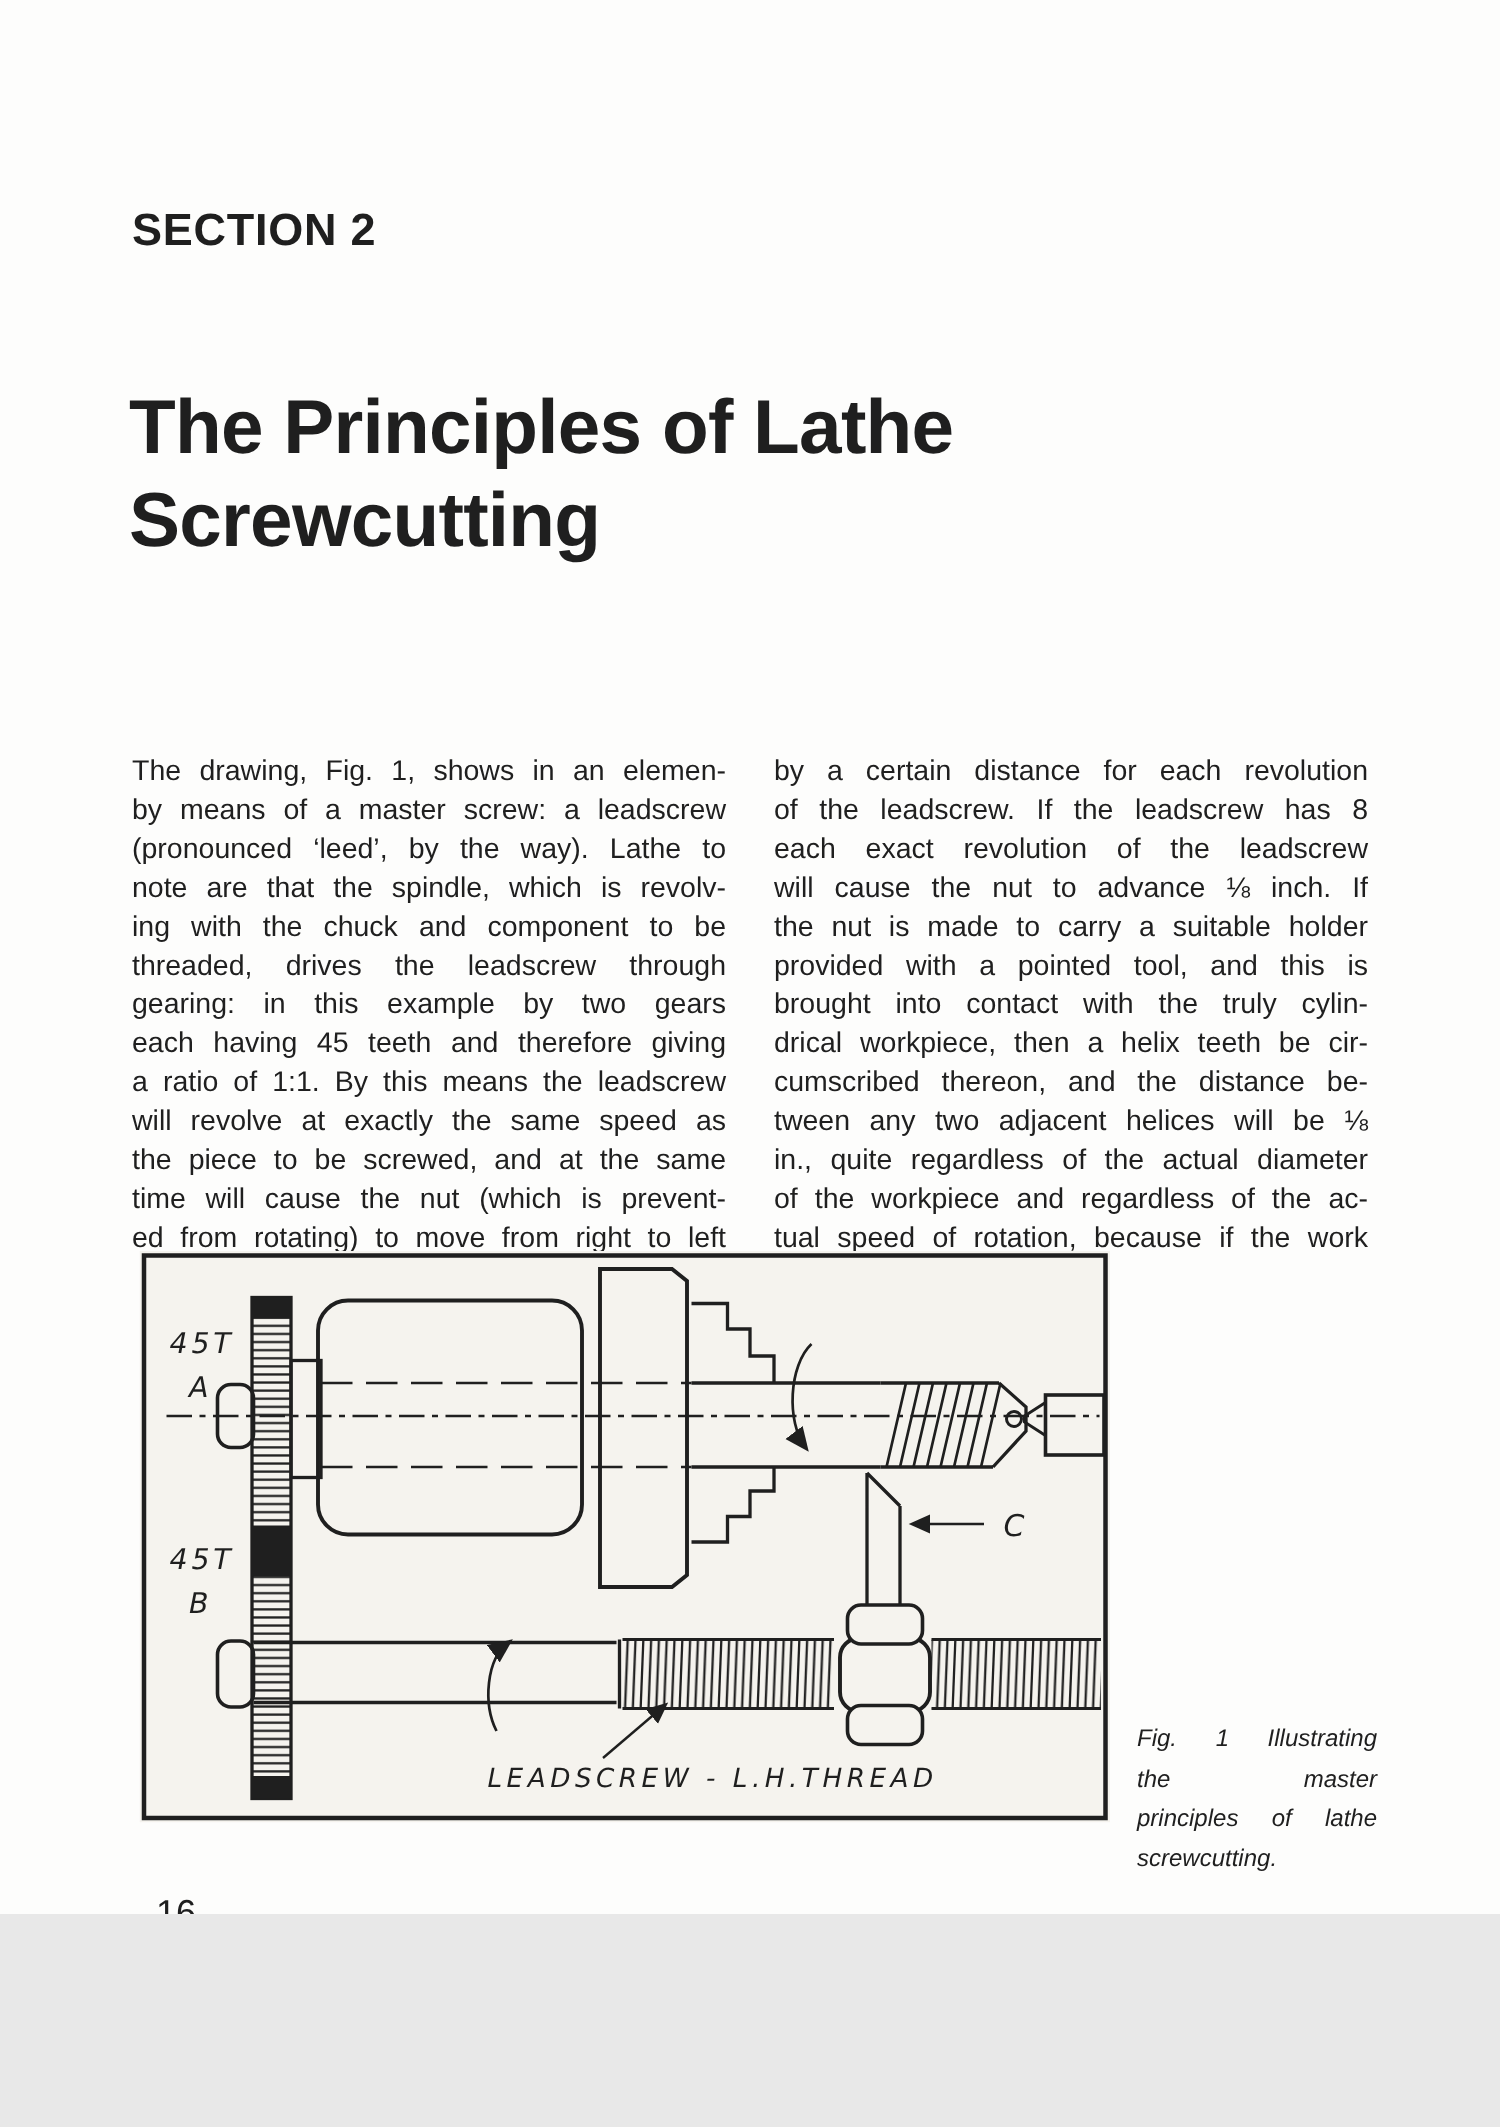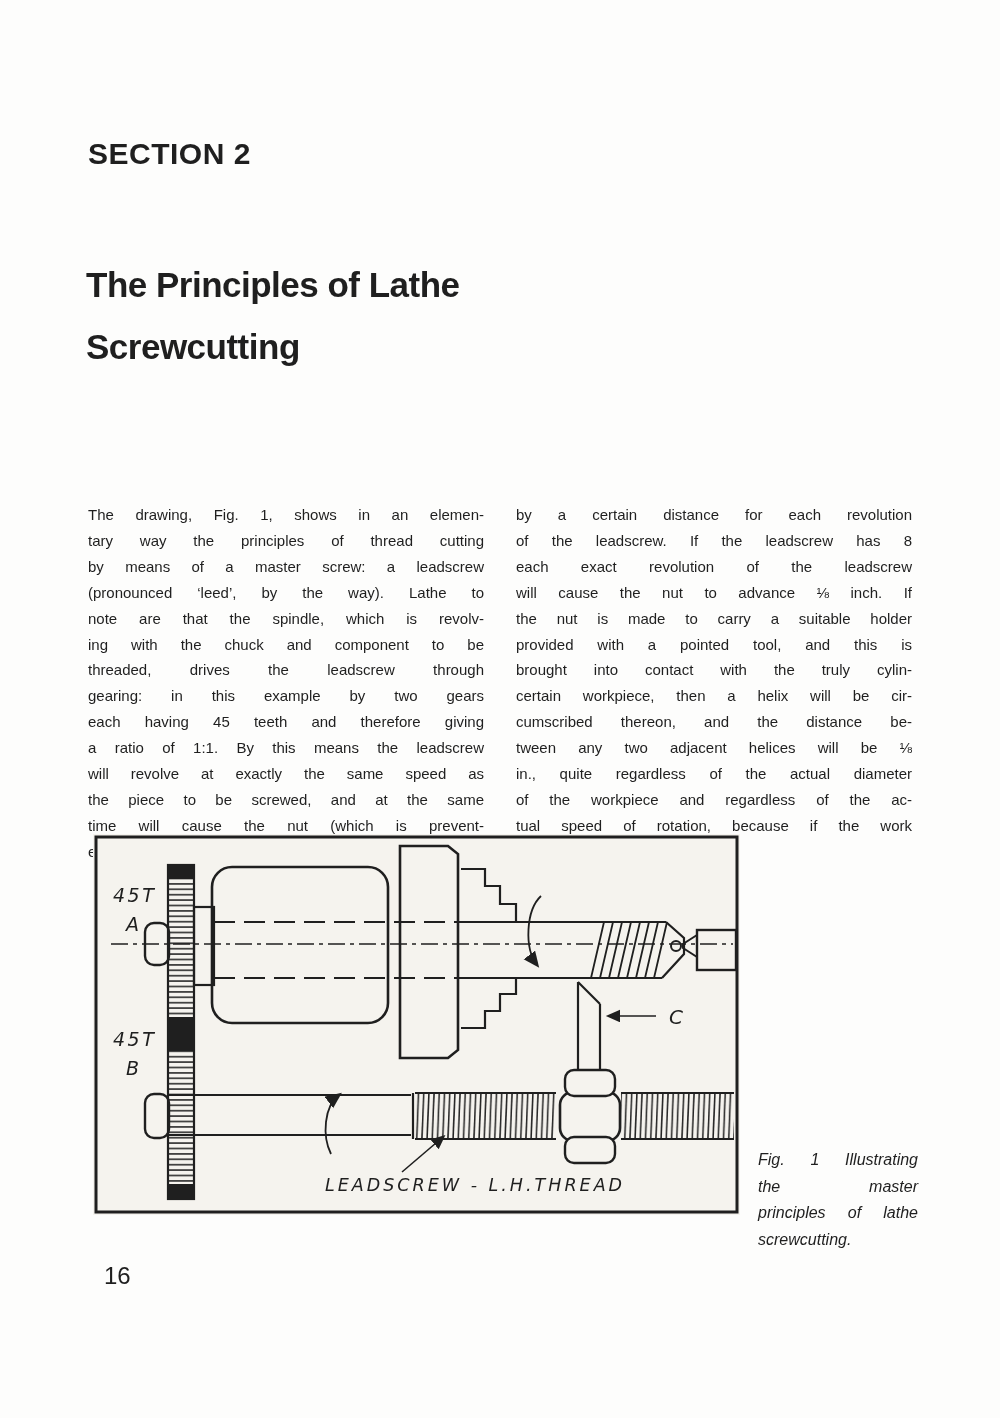--- a/index.html
+++ b/index.html
@@ -4,40 +4,40 @@
 <style>
   :root{
     --ink:#1f1f1f;
     --fig-bg:#f5f3ee;
     --page-bg:#fdfdfc;
   }
   html,body{margin:0;padding:0;}
   body{background:#e8e8e8;}
   .page{
     position:relative;
-    width:1000px;height:1418px;
+    width:1000px;height:1276px;
     margin:0 auto;
     background:var(--page-bg);
     color:var(--ink);
     font-family:"Liberation Sans", sans-serif;
     overflow:hidden;
   }
   .section-label{
     position:absolute;left:88px;top:137px;
     font-size:30px;font-weight:bold;letter-spacing:0.5px;
   }
   .title{
     position:absolute;left:86px;top:254px;
-    font-size:35px;font-weight:bold;line-height:62px;letter-spacing:-0.5px;
+    font-size:51px;font-weight:bold;line-height:62px;letter-spacing:-0.5px;
   }
   .columns{
     position:absolute;left:88px;top:502px;width:824px;
     display:flex;gap:32px;
   }
-  .col{width:396px;font-size:15px;line-height:25.9px;}
+  .col{width:396px;font-size:19px;line-height:25.9px;}
   .tline{white-space:normal;}
   .just{text-align:justify;text-align-last:justify;}
   .figure-wrap{
     position:absolute;left:93px;top:834px;width:647px;height:381px;
   }
   .figure-wrap svg{display:block;width:647px;height:381px;}
   .caption{
     position:absolute;left:758px;top:1147px;width:160px;
     font-size:16px;line-height:26.5px;font-style:italic;
   }
@@ -58,21 +58,20 @@
   <div class="section-label">SECTION 2</div>
 
   <div class="title">
       <div class="tline">The Principles of Lathe</div>
       <div class="tline">Screwcutting</div>
     </div>
 
   <div class="columns">
     <div class="col">
         <div class="tline just">The drawing, Fig. 1, shows in an elemen-</div>
-        <div class="tline just">tary way the principles of thread cutting</div>
         <div class="tline just">by means of a master screw: a leadscrew</div>
         <div class="tline just">(pronounced ‘leed’, by the way). Lathe to</div>
         <div class="tline just">note are that the spindle, which is revolv-</div>
         <div class="tline just">ing with the chuck and component to be</div>
         <div class="tline just">threaded, drives the leadscrew through</div>
         <div class="tline just">gearing: in this example by two gears</div>
         <div class="tline just">each having 45 teeth and therefore giving</div>
         <div class="tline just">a ratio of 1:1. By this means the leadscrew</div>
         <div class="tline just">will revolve at exactly the same speed as</div>
         <div class="tline just">the piece to be screwed, and at the same</div>
@@ -80,21 +79,21 @@
         <div class="tline just">ed from rotating) to move from right to left</div>
       </div>
     <div class="col">
         <div class="tline just">by a certain distance for each revolution</div>
         <div class="tline just">of the leadscrew. If the leadscrew has 8</div>
         <div class="tline just">each exact revolution of the leadscrew</div>
         <div class="tline just">will cause the nut to advance ⅛ inch. If</div>
         <div class="tline just">the nut is made to carry a suitable holder</div>
         <div class="tline just">provided with a pointed tool, and this is</div>
         <div class="tline just">brought into contact with the truly cylin-</div>
-        <div class="tline just">certain workpiece, then a helix will be cir-</div>
+        <div class="tline just">drical workpiece, then a helix teeth be cir-</div>
         <div class="tline just">cumscribed thereon, and the distance be-</div>
         <div class="tline just">tween any two adjacent helices will be ⅛</div>
         <div class="tline just">in., quite regardless of the actual diameter</div>
         <div class="tline just">of the workpiece and regardless of the ac-</div>
         <div class="tline just">tual speed of rotation, because if the work</div>
       </div>
   </div>
 
   <div class="figure-wrap">
     <svg viewBox="0 0 647 381">

